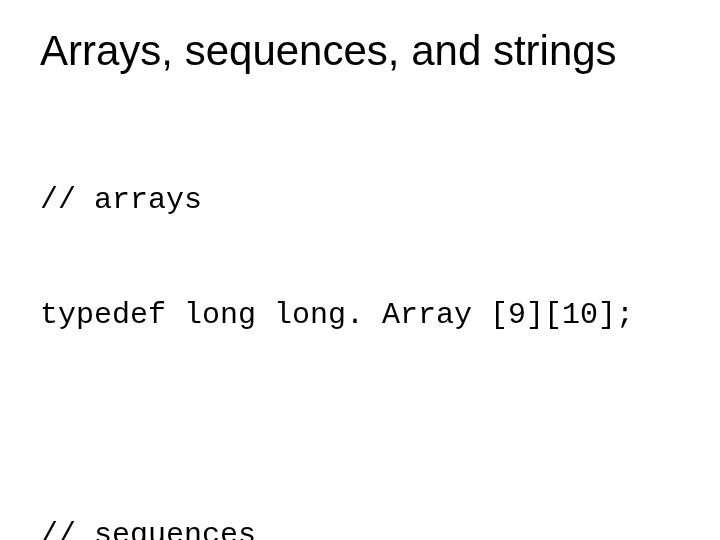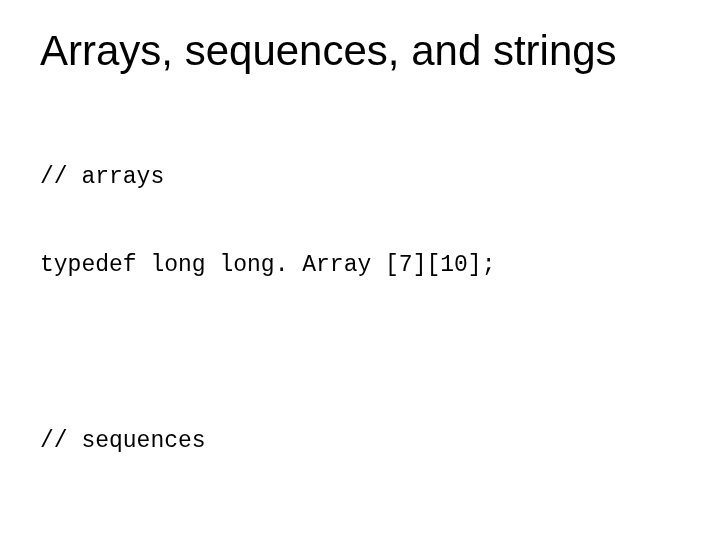--- a/index.html
+++ b/index.html
@@ -20,38 +20,38 @@
   }
   .title {
     font-size: 42px;
     font-weight: 400;
     margin: 0 0 30px 0;
     line-height: 1.1;
     letter-spacing: 0px;
   }
   .code-block {
     font-family: "Courier New", Courier, monospace;
-    font-size: 23px;
+    font-size: 30px;
     line-height: 1.28;
     white-space: pre;
     margin-bottom: 28px;
   }
   .code-line {
     display: block;
   }
 </style>
 </head>
 <body>
 
 <div class="slide">
   <h1 class="title">Arrays, sequences, and strings</h1>
 
   <div class="code-block">
     <span class="code-line">// arrays</span>
-    <span class="code-line">typedef long long. Array [7][10];</span>
+    <span class="code-line">typedef long long. Array [9][10];</span>
   </div>
 
   <div class="code-block">
     <span class="code-line">// sequences</span>
     
     
   </div>
 
 </div>
 

